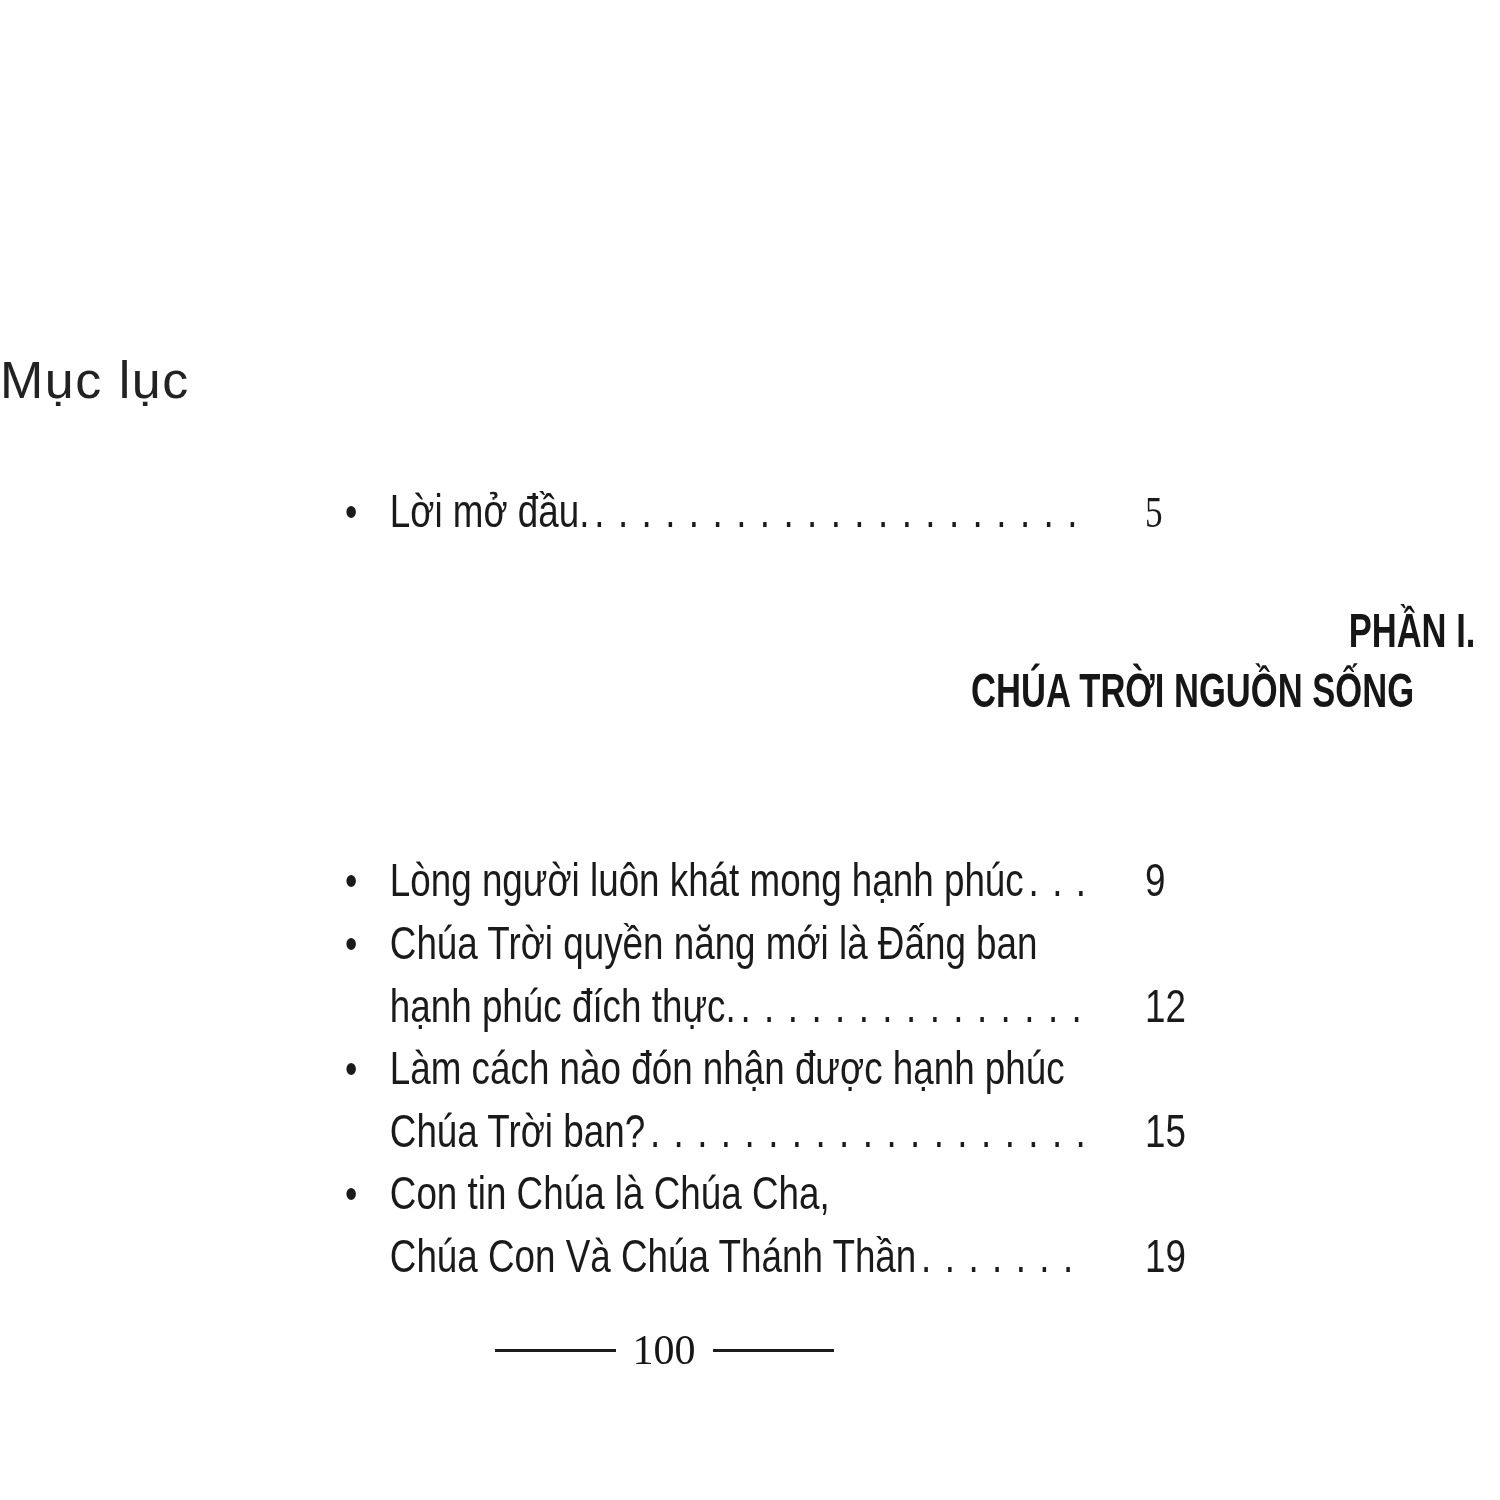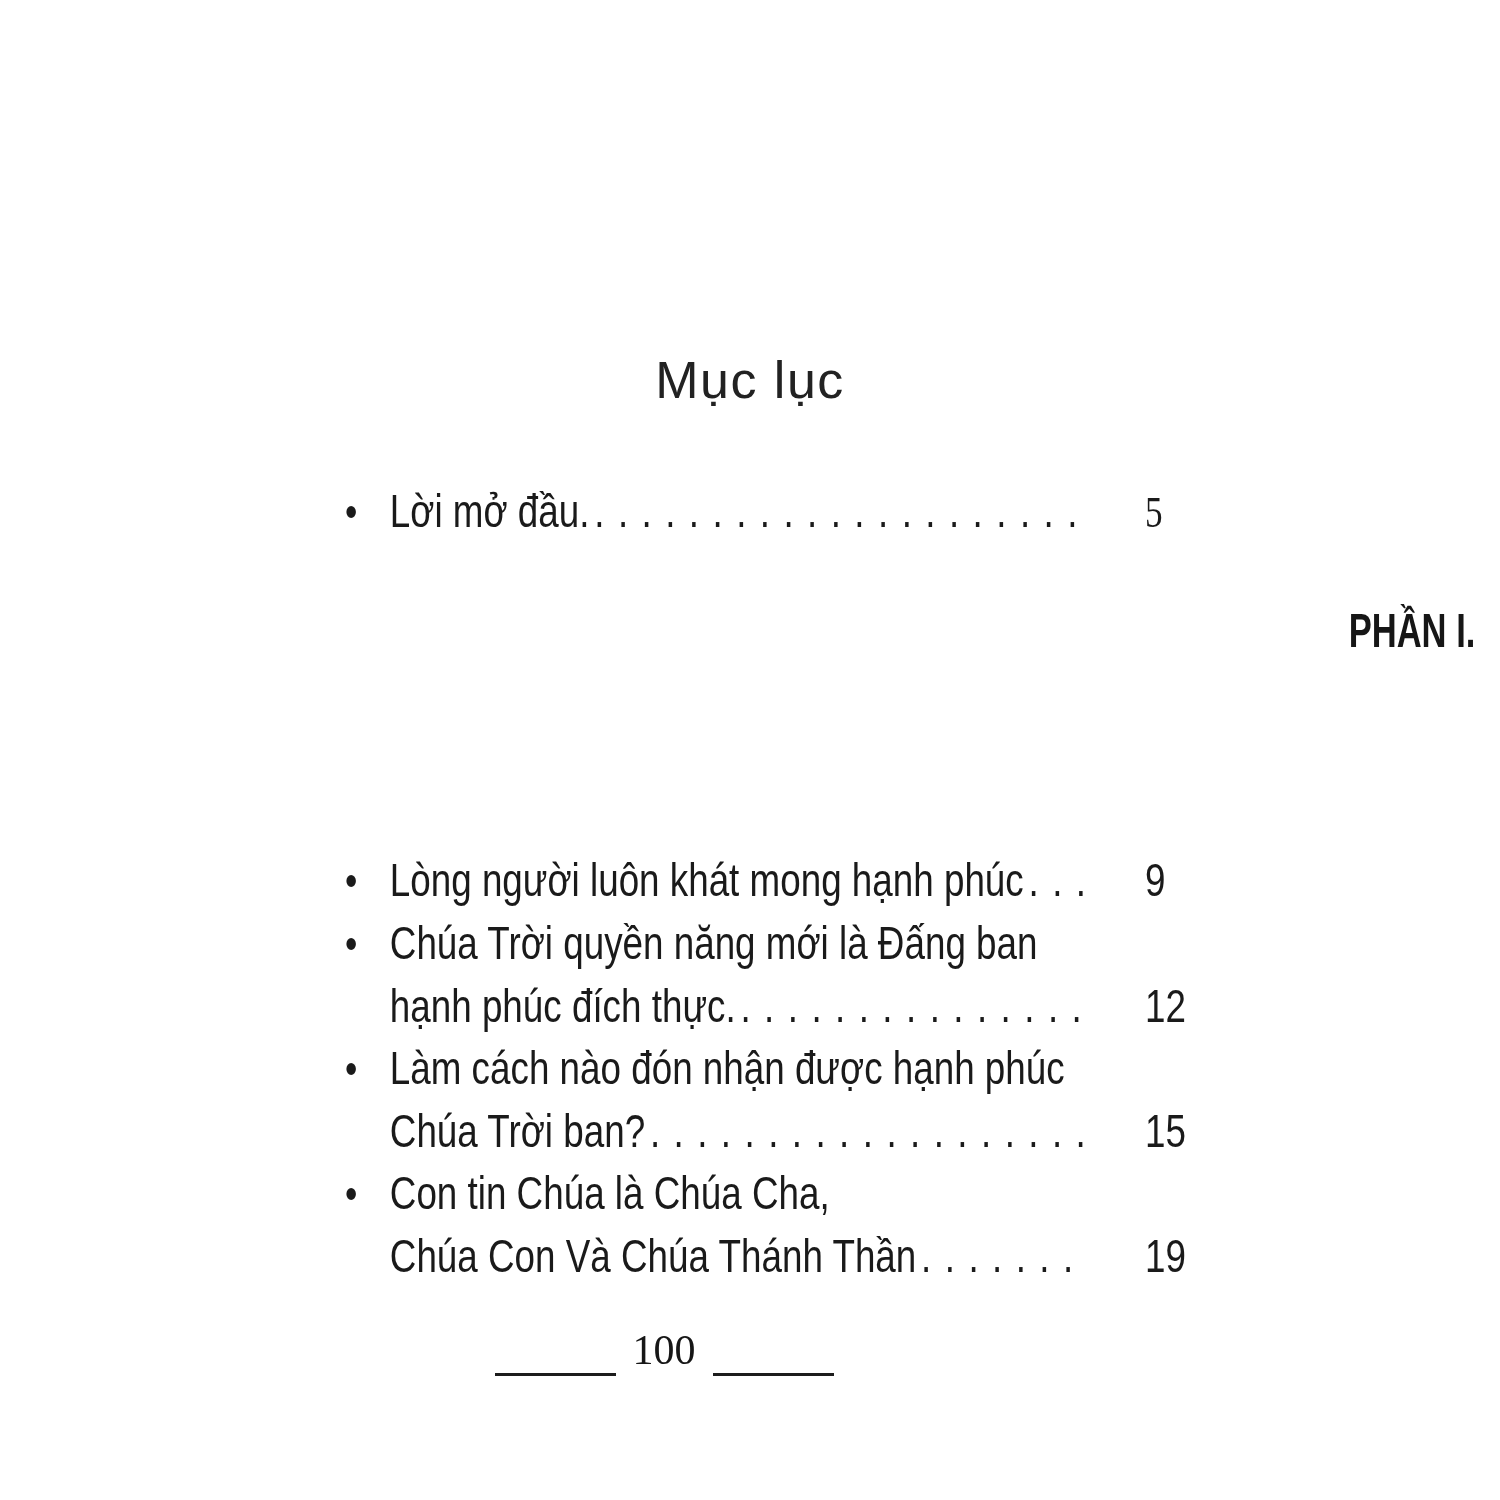--- a/index.html
+++ b/index.html
@@ -12,21 +12,20 @@
     position: relative;
     font-family: "Liberation Sans", sans-serif;
     color: #1a1a1a;
   }
 
   
   .page-title {
     position: absolute;
     top: 350px; left: 0;
     width: 1500px;
-    text-align: center;
     font-size: 52px;
     font-weight: 300;
     letter-spacing: 1.5px;
     color: #222;
   }
 
   
   .toc-block {
     position: absolute;
     left: 345px;
@@ -80,21 +79,21 @@
     white-space: nowrap;
   }
 
   
   .footer {
     position: absolute;
     top: 1324px; left: 0;
     width: 1328px;
     display: flex;
     justify-content: center;
-    align-items: flex-end;
+    align-items: center;
     gap: 17px;
   }
   .footer-rule {
     width: 121px; height: 3px;
     background: #1c1c1c;
   }
   .footer-num {
     font-family: "Liberation Serif", serif;
     font-size: 42px;
     line-height: 52px;
@@ -110,20 +109,21 @@
   <div class="toc-row">
     <span class="bullet-cell">•</span>
     <span class="entry-text">Lời mở đầu.</span>
     <span class="leader">. . . . . . . . . . . . . . . . . . . . . . . . . . . . . . . . . . . . . . . . . . . . . . . . . . . . . . . . . . . .</span>
     <span class="pagenum-cell serif-num">5</span>
   </div>
 </div>
 
 <div class="section-heading">
   <div><span class="cond">PHẦN I.</span></div>
+  <div><span class="cond">CHÚA TRỜI NGUỒN SỐNG</span></div>
 </div>
 
 <div class="toc-block items-block">
 
   <div class="toc-row">
     <span class="bullet-cell">•</span>
     <span class="entry-text">Lòng người luôn khát mong hạnh phúc</span>
     <span class="leader">. . . . . . . . . . . . . . . . . . . . . . . . . . . . . . . . . . . . . . . . . . . . . . . . . . . . . . . . . . . .</span>
     <span class="pagenum-cell">9</span>
   </div>

